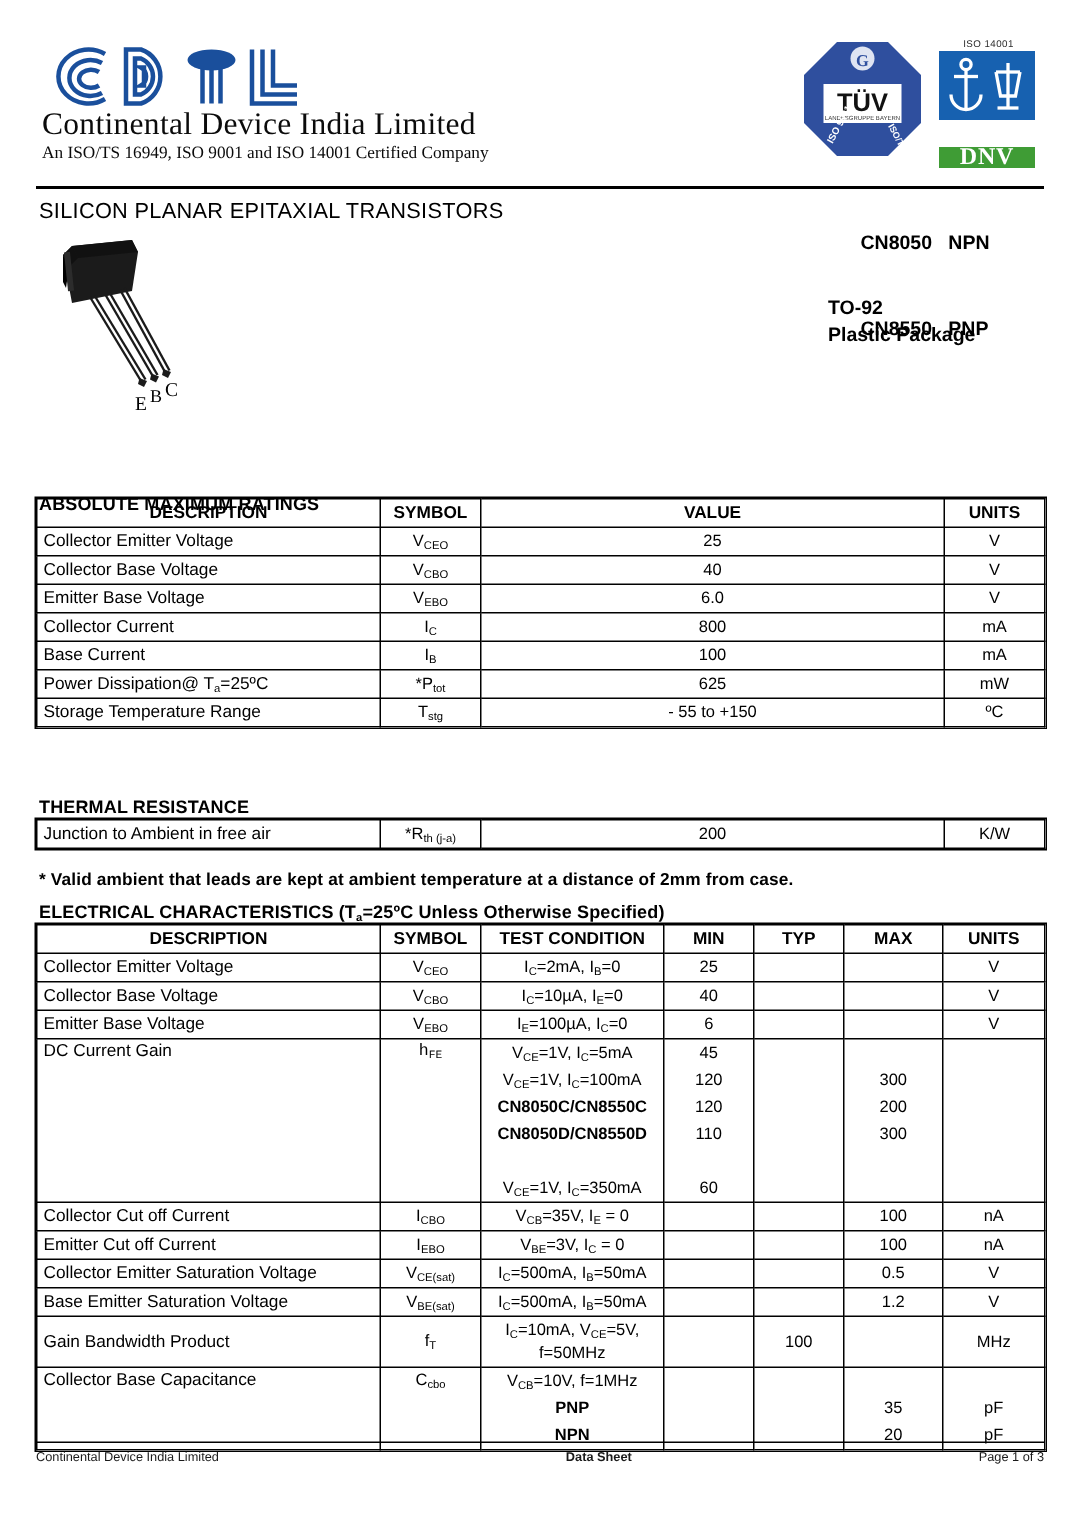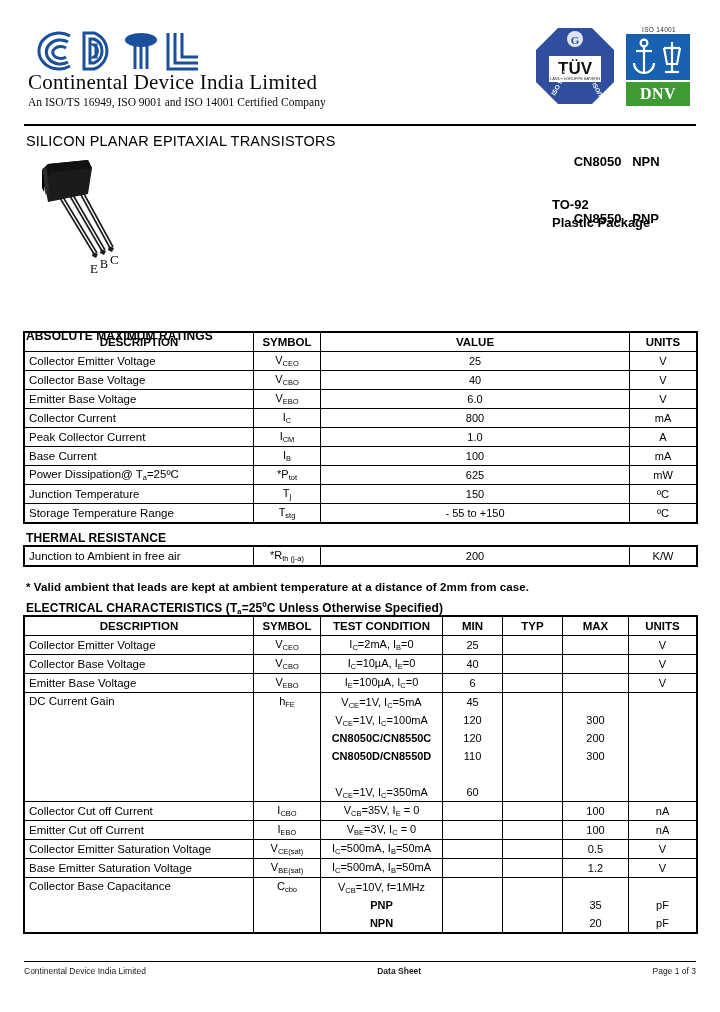--- a/index.html
+++ b/index.html
@@ -60,23 +60,23 @@
     color: #2b2b2b;
     margin-bottom: 1px;
     font-family: "Liberation Sans", sans-serif;
   }
   .dnv-anchor {
     width: 64px; height: 46px;
     background: #1761b0;
     position: relative;
   }
   .dnv-bar {
-    width: 64px; height: 24px;
+    width: 64px; height: 14px;
     background: #3f9c35;
-    margin-top: 2px;
+    margin-top: 18px;
     position: relative;
   }
   .dnv-text {
     position: absolute; left: 0; top: 0;
     width: 100%; height: 100%;
     display: flex; align-items: center; justify-content: center;
     color: #fff;
     font-family: "Liberation Serif", serif;
     font-weight: bold;
     font-size: 16px;
@@ -357,42 +357,30 @@
         <td class="ctr">6.0</td>
         <td class="ctr">V</td>
       </tr>
       <tr>
         <td class="desc">Collector Current</td>
         <td class="ctr"><span>I</span><sub>C</sub></td>
         <td class="ctr">800</td>
         <td class="ctr">mA</td>
       </tr>
       <tr>
-        <td class="desc">Peak Collector Current</td>
-        <td class="ctr"><span>I</span><sub>CM</sub></td>
-        <td class="ctr">1.0</td>
-        <td class="ctr">A</td>
-      </tr>
-      <tr>
         <td class="desc">Base Current</td>
         <td class="ctr"><span>I</span><sub>B</sub></td>
         <td class="ctr">100</td>
         <td class="ctr">mA</td>
       </tr>
       <tr>
         <td class="desc">Power Dissipation@ T<sub>a</sub>=25ºC</td>
         <td class="ctr"><span>*P</span><sub>tot</sub></td>
         <td class="ctr">625</td>
         <td class="ctr">mW</td>
-      </tr>
-      <tr>
-        <td class="desc">Junction Temperature</td>
-        <td class="ctr"><span>T</span><sub>j</sub></td>
-        <td class="ctr">150</td>
-        <td class="ctr">ºC</td>
       </tr>
       <tr>
         <td class="desc">Storage Temperature Range</td>
         <td class="ctr"><span>T</span><sub>stg</sub></td>
         <td class="ctr">- 55 to +150</td>
         <td class="ctr">ºC</td>
       </tr>
     </tbody>
   </table>
 
@@ -467,21 +455,21 @@
         <td class="ctr">V<sub>EBO</sub></td>
         <td class="ctr">I<sub>E</sub>=100µA, I<sub>C</sub>=0</td>
         <td class="ctr">6</td>
         <td class="ctr"></td>
         <td class="ctr"></td>
         <td class="ctr">V</td>
       </tr>
 
       <tr>
         <td class="desc" style="vertical-align:top; padding-top:2px;">DC Current Gain</td>
-        <td class="ctr" style="vertical-align:top; padding-top:2px;">h<sub>FE</sub></td>
+        <td class="ctr" style="vertical-align:top; padding-top:2px;font-family:Liberation Mono, monospace;">h<sub>FE</sub></td>
         <td class="stack-cell">
           <div>V<sub>CE</sub>=1V, I<sub>C</sub>=5mA</div>
           <div>V<sub>CE</sub>=1V, I<sub>C</sub>=100mA</div>
           <div class="b">CN8050C/CN8550C</div>
           <div class="b">CN8050D/CN8550D</div>
           <div class="blank">.</div>
           <div>V<sub>CE</sub>=1V, I<sub>C</sub>=350mA</div>
         </td>
         <td class="stack-cell">
           <div>45</div>
@@ -543,20 +531,32 @@
       <tr>
         <td class="desc">Base Emitter Saturation Voltage</td>
         <td class="ctr">V<sub>BE(sat)</sub></td>
         <td class="ctr">I<sub>C</sub>=500mA, I<sub>B</sub>=50mA</td>
         <td class="ctr"></td>
         <td class="ctr"></td>
         <td class="ctr">1.2</td>
         <td class="ctr">V</td>
       </tr>
 
+      <tr style="height:34px;">
+        <td class="desc">Gain Bandwidth Product</td>
+        <td class="ctr">f<sub>T</sub></td>
+        <td class="ctr two-line">
+          <div>I<sub>C</sub>=10mA, V<sub>CE</sub>=5V,</div>
+          <div>f=50MHz</div>
+        </td>
+        <td class="ctr"></td>
+        <td class="ctr">100</td>
+        <td class="ctr"></td>
+        <td class="ctr">MHz</td>
+      </tr>
 
       <tr>
         <td class="desc" style="vertical-align:top; padding-top:2px;">Collector Base Capacitance</td>
         <td class="ctr" style="vertical-align:top; padding-top:2px;">C<sub>cbo</sub></td>
         <td class="stack-cell">
           <div>V<sub>CB</sub>=10V, f=1MHz</div>
           <div class="b">PNP</div>
           <div class="b">NPN</div>
         </td>
         <td class="stack-cell">

